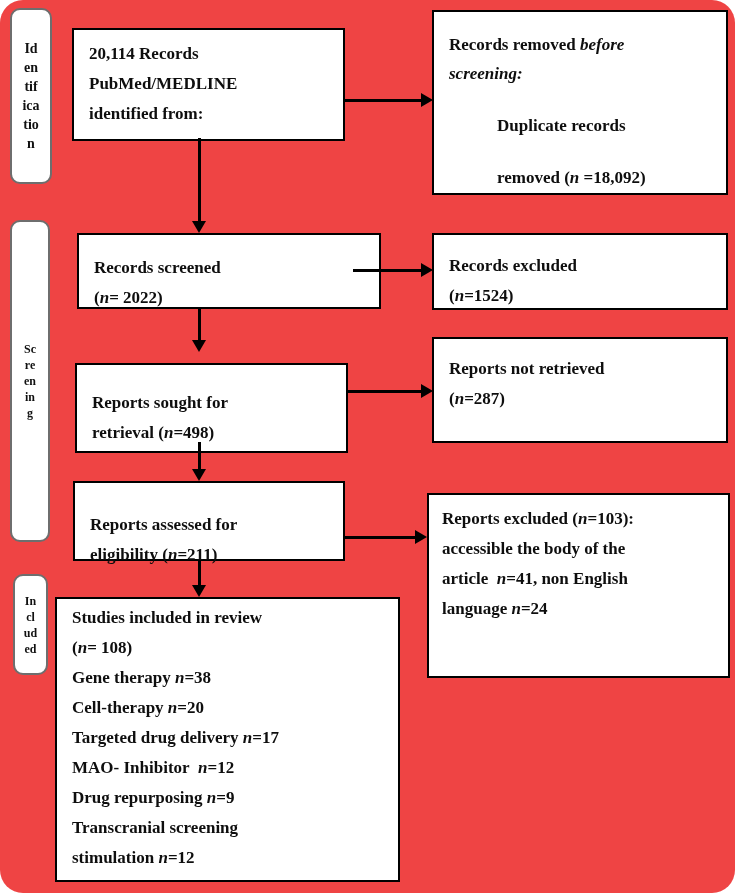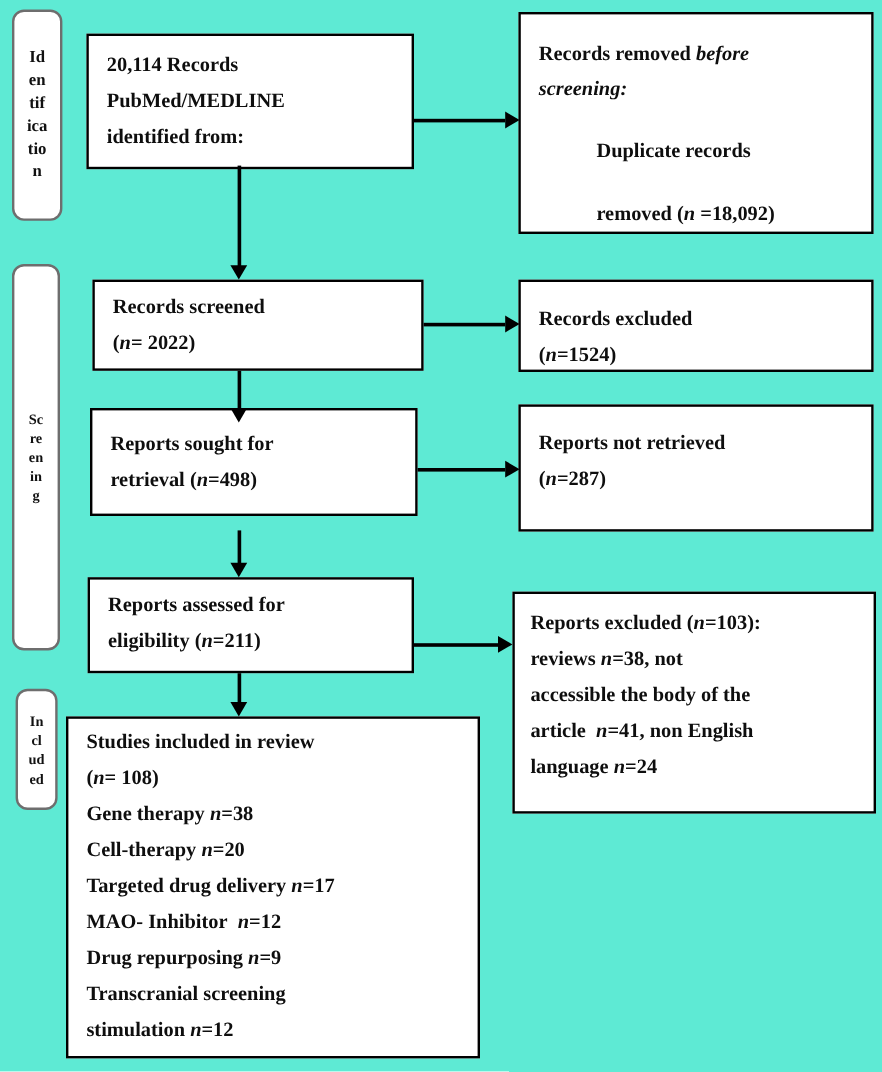--- a/index.html
+++ b/index.html
@@ -1,18 +1,18 @@
 <!DOCTYPE html>
 <html><head>
 <meta charset="utf-8">
 <style>
   html,body{margin:0;padding:0;background:#ffffff;}
   .canvas{
-    position:relative;width:735px;height:893px;background:#5eead4;
-    font-family:"Liberation Serif",serif;color:#0e0e0e;overflow:hidden;
+    position:relative;width:735px;height:893px;background:#ef4444;
+    font-family:"Liberation Serif",serif;color:#0e0e0e;overflow:hidden;border-radius:23px;
   }
   .box{
     position:absolute;border:2px solid #000000;background:#ffffff;
     font-weight:bold;font-size:17px;line-height:30px;
     padding:5px 6px 4px 15px;box-sizing:border-box;
   }
   .box .line{white-space:nowrap;}
   .box .line.indent{padding-left:48px;margin-top:23px;}
   .stage{
     position:absolute;border:2px solid #6e6e6e;border-radius:10px;background:#ffffff;
@@ -28,23 +28,23 @@
     border-left:12px solid #000000;}
   .ah-down{position:absolute;width:0;height:0;
     border-left:7px solid transparent;border-right:7px solid transparent;
     border-top:12px solid #000000;}
   
   #stage-identification{left:10px;top:8px;width:42px;height:176px;}
   #stage-screening{left:10px;top:220px;width:40px;height:322px;}
   #stage-included{left:13px;top:574px;width:35px;height:101px;}
   
   #box-identified{left:72px;top:28px;width:273px;height:113px;padding-top:9px;}
-  #box-screened{left:77px;top:233px;width:276px;height:76px;padding-top:6px;}
-  #box-sought{left:75px;top:340px;width:273px;height:90px;padding-top:13px;}
-  #box-assessed{left:73px;top:481px;width:272px;height:80px;padding-top:6px;}
+  #box-screened{left:77px;top:233px;width:304px;height:76px;padding-top:18px;}
+  #box-sought{left:75px;top:363px;width:273px;height:90px;padding-top:23px;}
+  #box-assessed{left:73px;top:481px;width:272px;height:80px;padding-top:27px;}
   #box-included{left:55px;top:597px;width:345px;height:285px;padding-top:4px;}
   
   #box-removed-before{left:432px;top:10px;width:296px;height:185px;padding-top:18px;line-height:29px;}
   #box-records-excluded{left:432px;top:233px;width:296px;height:77px;padding-top:16px;}
   #box-not-retrieved{left:432px;top:337px;width:296px;height:106px;padding-top:15px;}
   #box-reports-excluded{left:427px;top:493px;width:303px;height:185px;padding-top:9px;padding-left:13px;}
 </style>
 </head>
 <body>
 
@@ -110,21 +110,20 @@
   <div class="box" id="box-records-excluded">
       <div class="line">Records excluded</div>
       <div class="line">(<i>n</i>=1524)</div>
     </div>
   <div class="box" id="box-not-retrieved">
       <div class="line">Reports not retrieved</div>
       <div class="line">(<i>n</i>=287)</div>
     </div>
   <div class="box" id="box-reports-excluded">
       <div class="line">Reports excluded (<i>n</i>=103):</div>
-      <div class="line">reviews <i>n</i>=38, not</div>
       <div class="line">accessible the body of the</div>
       <div class="line">article&nbsp; <i>n</i>=41, non English</div>
       <div class="line">language <i>n</i>=24</div>
     </div>
 
   <div class="hline" style="left:345px;top:99px;width:76px;"></div>
   <div class="ah-right" style="left:421px;top:93px;"></div>
 
   <div class="hline" style="left:353px;top:269px;width:68px;"></div>
   <div class="ah-right" style="left:421px;top:263px;"></div>

